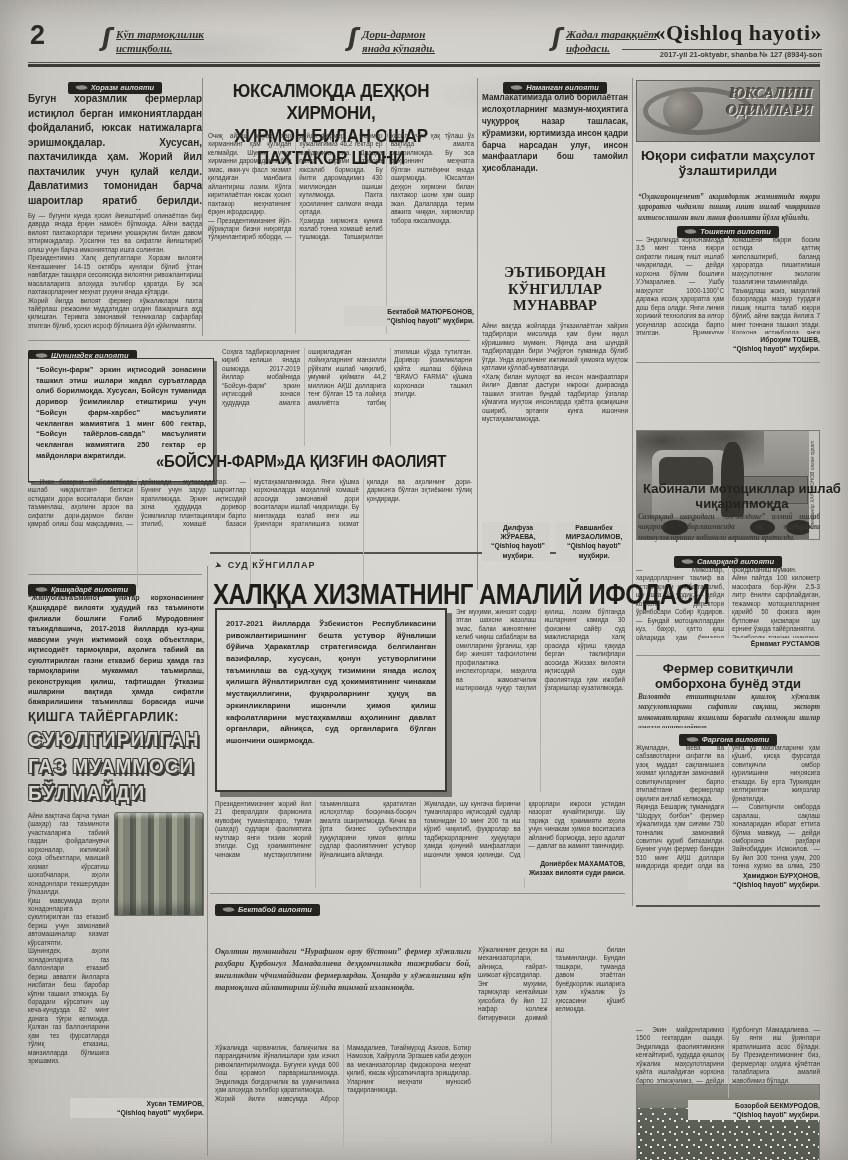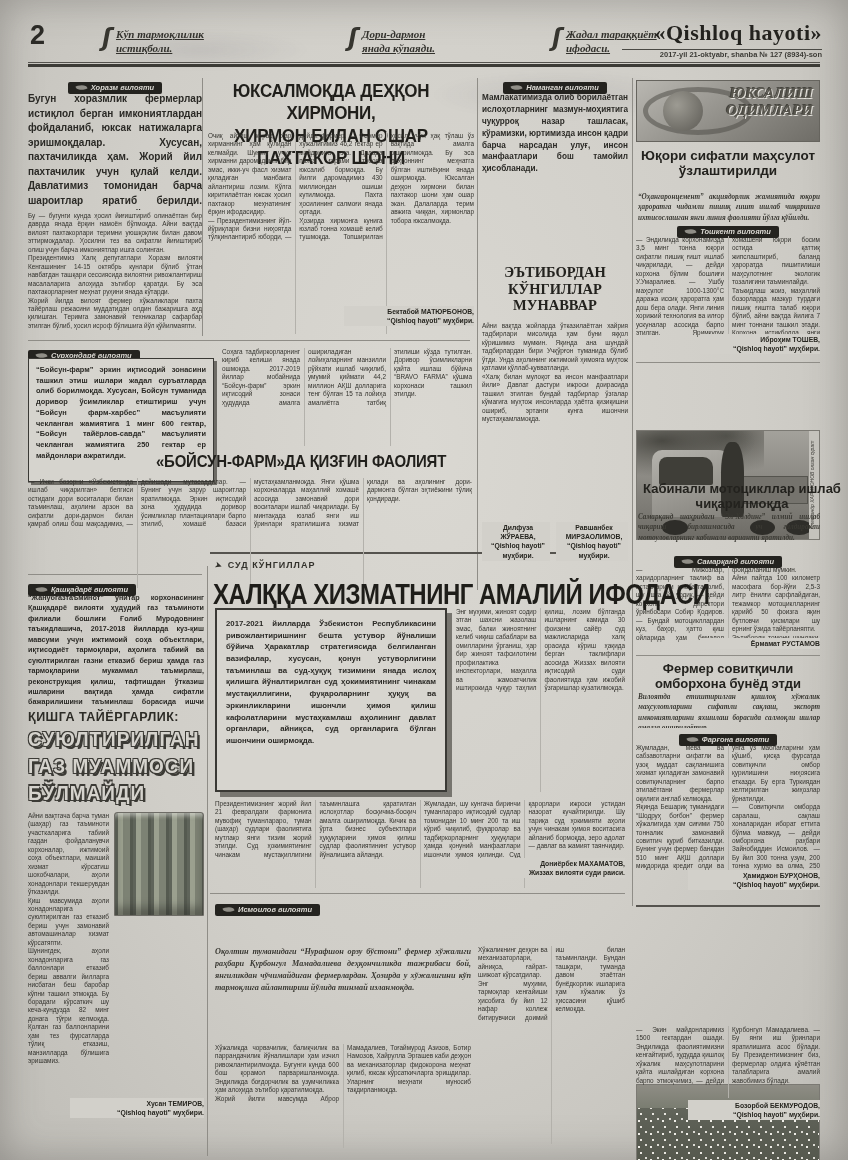--- a/index.html
+++ b/index.html
@@ -244,21 +244,21 @@
   </div>
   <div class="abs body-txt cols2" style="left:636px;top:1026px;width:184px;height:72px;">— Экин майдонларимиз 1500 гектардан ошади. Эндиликда фаолиятимизни кенгайтириб, ҳудудда қишлоқ хўжалик маҳсулотларини қайта ишлайдиган корхона барпо этмоқчимиз, — дейди Қурбонгул Мамадалиева. — Бу янги иш ўринлари яратилишига асос бўлади. Бу Президентимизнинг биз, фермерлар олдига қўяётган талабларига амалий жавобимиз бўлади.</div>
   <div class="abs byline mask" style="left:688px;top:1100px;width:132px;">
     <span>Бозорбой БЕКМУРОДОВ,</span><br>
     <span class="role">“Qishloq hayoti” муҳбири.</span>
   </div>
 
   <div class="abs tag-row" style="left:28px;top:344px;width:174px;text-align:left;">
     <span class="region-tag">
         <span class="tag-leaf"></span>
-        <span>Сурхондарё вилояти</span>
+        <span>Шунингдек вилояти</span>
       </span>
   </div>
   <div class="abs lead-box" style="left:28px;top:358px;width:186px;height:124px;overflow:hidden;">
     <div class="lead-bold">“Бойсун-фарм” эркин иқтисодий зонасини ташкил этиш ишлари жадал суръатларда олиб борилмоқда. Хусусан, Бойсун туманида доривор ўсимликлар етиштириш учун “Бойсун фарм-харбес” масъулияти чекланган жамиятига 1 минг 600 гектар, “Бойсун тайёрлов-савда” масъулияти чекланган жамиятига 250 гектар ер майдонлари ажратилди.</div>
   </div>
   <div class="abs body-txt cols3" style="left:222px;top:348px;width:250px;height:98px;">Соҳага тадбиркорларнинг кириб келиши янада ошмоқда. 2017-2019 йиллар мобайнида “Бойсун-фарм” эркин иқтисодий зонаси ҳудудида амалга ошириладиган лойиҳаларнинг манзилли рўйхати ишлаб чиқилиб, умумий қиймати 44,2 миллион АҚШ долларига тенг бўлган 15 та лойиҳа амалиётга татбиқ этилиши кўзда тутилган. Доривор ўсимликларни қайта ишлаш бўйича “BRAVO FARMA” қўшма корхонаси ташкил этилди.</div>
   <div class="abs hl-mid" style="left:128px;top:452px;width:346px;">«БОЙСУН-ФАРМ»ДА ҚИЗҒИН ФАОЛИЯТ</div>
   <div class="abs body-txt cols4" style="left:28px;top:478px;width:444px;height:110px;">— Ички бозорни «Ўзбекистонда ишлаб чиқарилган» белгиси остидаги дори воситалари билан таъминлаш, аҳолини арзон ва сифатли дори-дармон билан қамраб олиш бош мақсадимиз, — дейишади мутасаддилар. — Бунинг учун зарур шароитлар яратилмоқда. Эркин иқтисодий зона ҳудудида доривор ўсимликлар плантациялари барпо этилиб, хомашё базаси мустаҳкамланмоқда. Янги қўшма корхоналарда маҳаллий хомашё асосида замонавий дори воситалари ишлаб чиқарилади. Бу минтақада юзлаб янги иш ўринлари яратилишига хизмат қилади ва аҳолининг дори-дармонга бўлган эҳтиёжини тўлиқ қондиради.</div>
 
   <div class="abs tag-row" style="left:28px;top:578px;width:174px;text-align:left;">
@@ -292,21 +292,21 @@
   <div class="abs body-txt cols4" style="left:215px;top:800px;width:410px;height:88px;">Президентимизнинг жорий йил 21 февралдаги фармонига мувофиқ туманлараро, туман (шаҳар) судлари фаолиятига мутлақо янги тизим жорий этилди. Суд ҳокимиятининг чинакам мустақиллигини таъминлашга қаратилган ислоҳотлар босқичма-босқич амалга оширилмоқда. Кичик ва ўрта бизнес субъектлари ҳуқуқларини ҳимоя қилиш судлар фаолиятининг устувор йўналишига айланди.
 Жумладан, шу кунгача биринчи туманлараро иқтисодий судлар томонидан 10 минг 200 та иш кўриб чиқилиб, фуқаролар ва тадбиркорларнинг ҳуқуқлари ҳамда қонуний манфаатлари ишончли ҳимоя қилинди. Суд қарорлари ижроси устидан назорат кучайтирилди. Шу тариқа суд ҳокимияти аҳоли учун чинакам ҳимоя воситасига айланиб бормоқда, зеро адолат — давлат ва жамият таянчидир.</div>
   <div class="abs byline mask" style="left:468px;top:858px;width:157px;">
     <span>Дониёрбек МАХАМАТОВ,</span><br>
     <span class="role">Жиззах вилояти суди раиси.</span>
   </div>
 
   <div class="abs tag-row" style="left:215px;top:898px;width:174px;text-align:left;">
     <span class="region-tag">
         <span class="tag-leaf"></span>
-        <span>Исмоилов вилояти</span>
+        <span>Бектабой вилояти</span>
       </span>
   </div>
   <div class="abs ital-lead big" style="left:215px;top:946px;width:256px;height:92px;overflow:hidden;">Оқолтин туманидаги “Нурафшон орзу бўстони” фермер хўжалиги раҳбари Қурбонгул Мамадалиева деҳқончиликда тажрибаси бой, янгиликдан чўчимайдиган фермерлардан. Ҳозирда у хўжалигини кўп тармоқлига айлантириш йўлида тинмай изланмоқда.</div>
   <div class="abs body-txt cols2" style="left:478px;top:946px;width:147px;height:198px;">Хўжаликнинг деҳқон ва механизаторлари, айниқса, ғайрат-шижоат кўрсатдилар.
 Энг муҳими, тармоқлар кенгайиши ҳисобига бу йил 12 нафар коллеж битирувчиси доимий иш билан таъминланди. Бундан ташқари, туманда давом этаётган бунёдкорлик ишларига ҳам хўжалик ўз ҳиссасини қўшиб келмоқда.</div>
   <div class="abs body-txt cols2" style="left:215px;top:1044px;width:256px;height:104px;">Хўжаликда чорвачилик, балиқчилик ва паррандачилик йўналишлари ҳам изчил ривожлантирилмоқда. Бугунги кунда 600 бош қорамол парваришланмоқда. Эндиликда боғдорчилик ва узумчиликка ҳам алоҳида эътибор қаратилмоқда.
 Жорий йилги мавсумда Аброр Мамадалиев, Тоғаймурод Азизов, Ботир Намозов, Хайрулла Эргашев каби деҳқон ва механизаторлар фидокорона меҳнат қилиб, юксак кўрсаткичларга эришдилар. Уларнинг меҳнати муносиб тақдирланмоқда.</div>
 
 </div>
 

